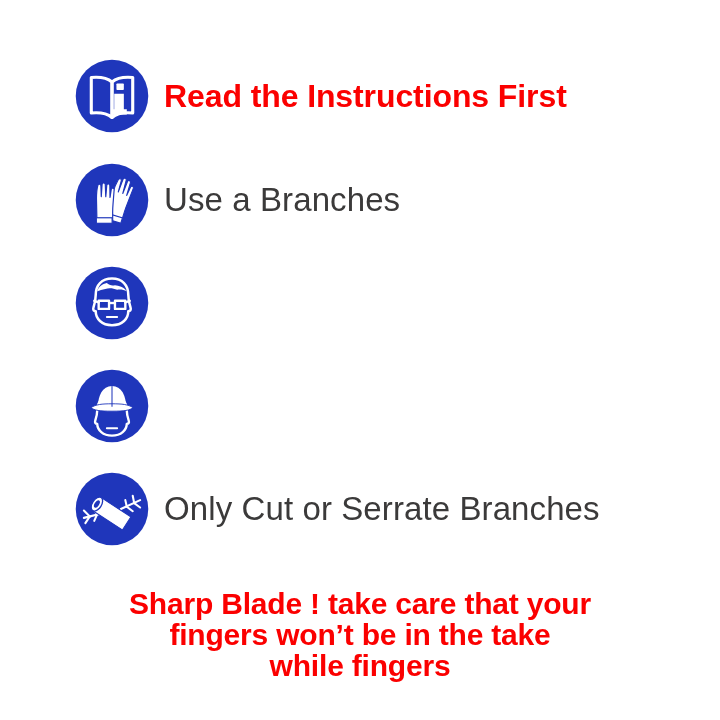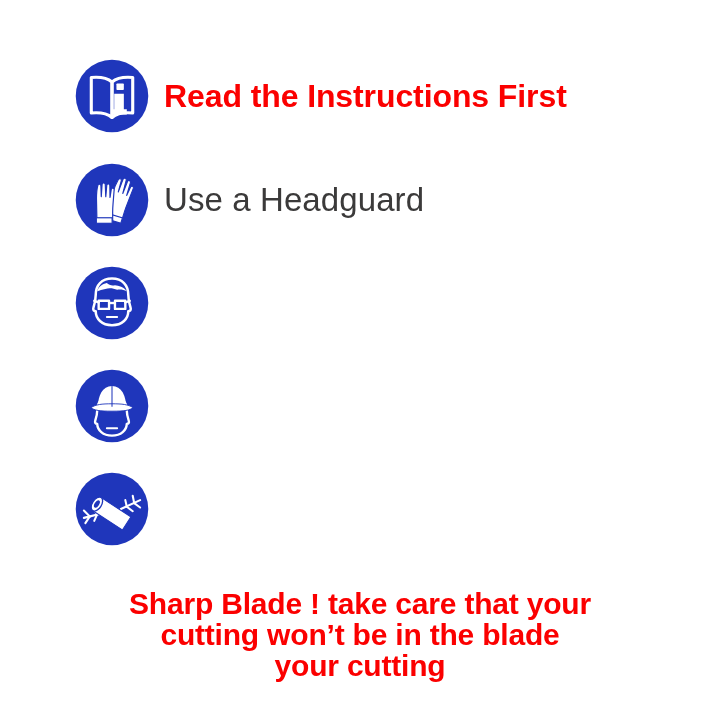--- a/index.html
+++ b/index.html
@@ -120,21 +120,21 @@
           </g>
 
           <path d="M29 48 c0 -7 0.8 -14 1.8 -17.6 c0.7 -2.5 4.1 -2.2 4.2 0.4 l0.5 14.6
                    l1.1 -16.4 c0.2 -2.8 4.2 -2.8 4.3 0 l0.7 16.6
                    l1.3 -15.2 c0.2 -2.8 4.2 -2.6 4.2 0.2 l0.2 16
                    l1.7 -11 c0.4 -2.6 4.1 -2.2 3.9 0.6 l-1.5 19
                    c-0.4 4.6 -0.5 7.8 -0.5 11 l0 15.4 l-21.2 0 z" fill="#ffffff" stroke="#1f36bb" stroke-width="1.6" stroke-linejoin="round"></path>
           <rect x="28.8" y="74" width="21.4" height="7.5" fill="#ffffff" stroke="#1f36bb" stroke-width="1.6"></rect>
         </svg>
       </div>
-      <div class="rule-label">Use a Headguard</div>
+      <div class="rule-label">Use a Branches</div>
     </div>
 
     <div class="rule-row" style="top:266px;">
       <div class="icon-slot">
         <svg viewBox="0 0 100 100" xmlns="http://www.w3.org/2000/svg">
           <circle cx="50" cy="50" r="49" fill="#1f36bb"></circle>
 
           <path d="M50 17 c-14 0 -22 9 -22 22 c0 7 -1 11 -3 17 c-1.2 3.6 0.4 5 3 5.2
                    c0 10 8 18.8 22 18.8 c14 0 22 -8.8 22 -18.8
                    c2.6 -0.2 4.2 -1.6 3 -5.2 c-2 -6 -3 -10 -3 -17 c0 -13 -8 -22 -22 -22 z" fill="none" stroke="#ffffff" stroke-width="3.4" stroke-linejoin="round"></path>
@@ -195,23 +195,24 @@
             <path d="M70 47 L68 38"></path>
           </g>
 
           <g transform="rotate(33 50 56)">
             <rect x="26" y="46" width="48" height="21" rx="1.5" fill="#ffffff" stroke="#1f36bb" stroke-width="1.4"></rect>
             <ellipse cx="26" cy="56.5" rx="6.2" ry="10.5" fill="#ffffff" stroke="#1f36bb" stroke-width="1.8"></ellipse>
             <ellipse cx="26" cy="56.5" rx="3" ry="5.6" fill="#1f36bb"></ellipse>
           </g>
         </svg>
       </div>
+      <div class="rule-label">Only Cut or Serrate Branches</div>
     </div>
 
   </div>
 
   <div id="bottom-warning">
     <span class="wline">Sharp Blade ! take care that your</span>
-    <span class="wline">cutting won’t be in the blade</span>
-    <span class="wline">your cutting</span>
+    <span class="wline">fingers won’t be in the take</span>
+    <span class="wline">while fingers</span>
   </div>
 
 </div>
 
 </body></html>

